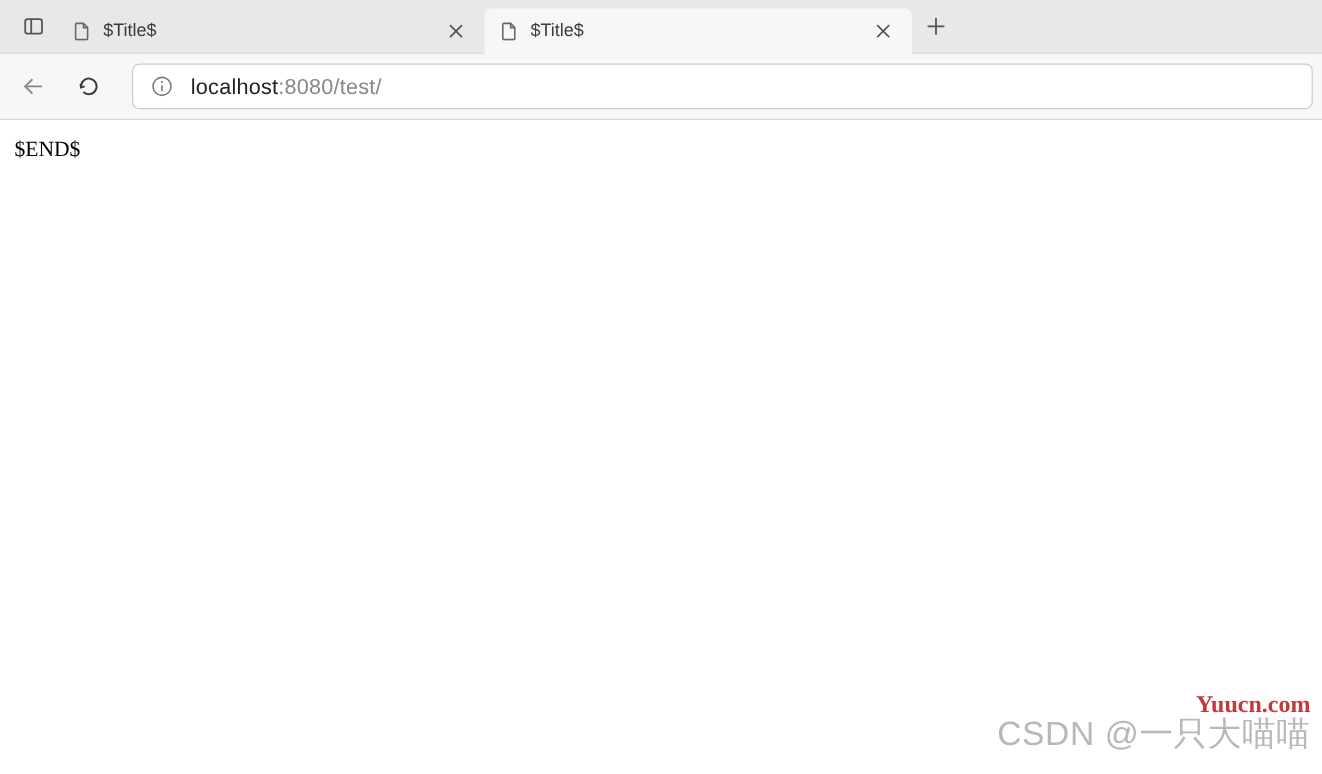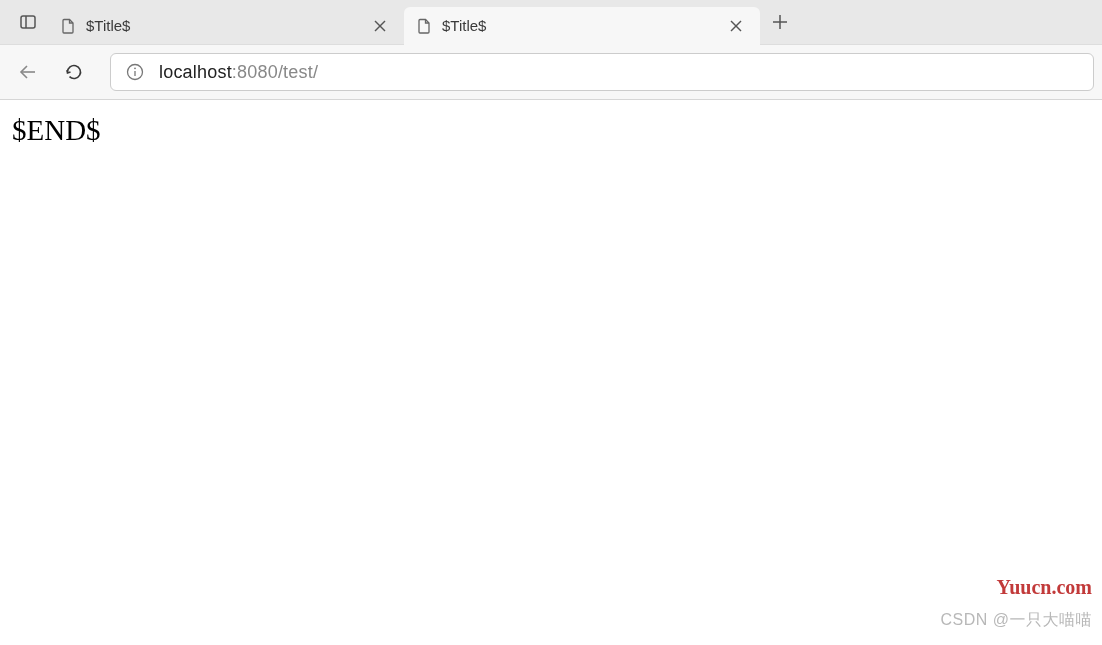--- a/index.html
+++ b/index.html
@@ -96,38 +96,38 @@
     .url { letter-spacing: 0.2px; }
     .url .host { color: #222; }
     .url .port { color: #888; }
     .url .path { color: #888; }
     .viewport {
       background: #fff;
       padding: 14px 12px;
     }
     .page-text {
       font-family: "Times New Roman", serif;
-      font-size: 29px;
+      font-size: 18px;
       color: #000;
     }
     .watermark-right {
       position: absolute;
       right: 10px;
       bottom: 46px;
       color: #c23a3a;
       font-weight: bold;
       font-size: 20px;
       font-family: "Times New Roman", serif;
     }
     .watermark-center {
       position: absolute;
       right: 10px;
       bottom: 14px;
       color: #b8b8b8;
-      font-size: 16px;
+      font-size: 28px;
       letter-spacing: 0.5px;
     }
   </style>
 </head>
 <body>
 
 <div class="tab-strip">
   <div class="tab-action-btn">
     <svg width="18" height="18" viewBox="0 0 18 18" fill="none" stroke="currentColor" stroke-width="1.5">
       <rect x="2" y="3" width="14" height="12" rx="2"></rect>

